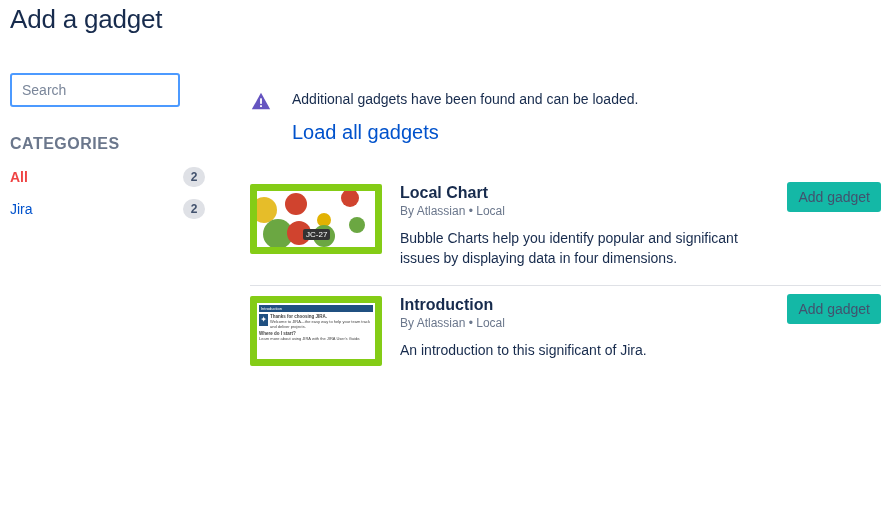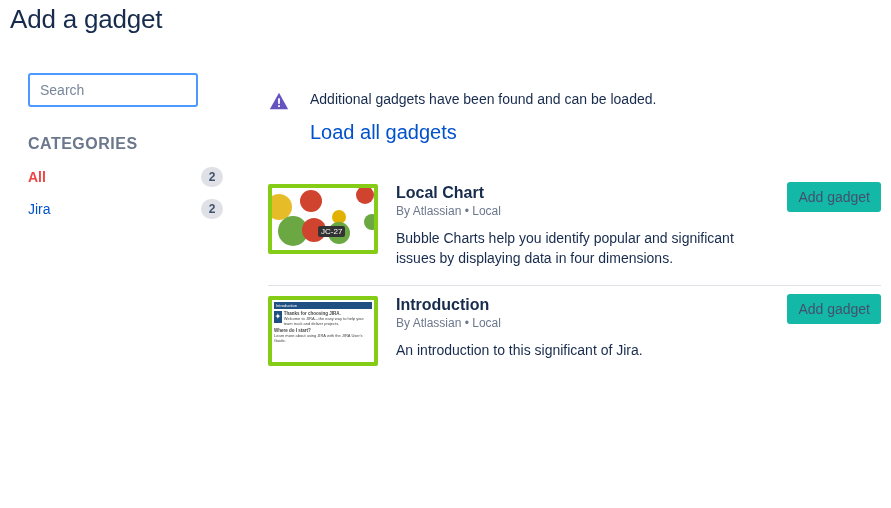--- a/index.html
+++ b/index.html
@@ -14,21 +14,20 @@
     .page-title {
       font-size: 26px;
       font-weight: 500;
       color: #172B4D;
       padding: 4px 0 0 0;
       letter-spacing: -0.2px;
     }
     .layout {
       display: flex;
       margin-top: 38px;
-      margin-left: 18px;
     }
     .sidebar {
       width: 210px;
       flex-shrink: 0;
     }
     .search-input {
       width: 170px;
       height: 34px;
       border: 2px solid #4C9AFF;
       border-radius: 3px;
@@ -91,23 +90,23 @@
     .notice-link { color: #0052CC; font-size: 20px; cursor: pointer; }
     .gadget {
       display: flex;
       gap: 18px;
       padding: 10px 0 16px 0;
       border-bottom: 1px solid #DFE1E6;
       position: relative;
     }
     .gadget:last-child { border-bottom: none; }
     .thumb {
-      width: 110px;
+      width: 132px;
       height: 70px;
-      border: 4px solid #84cc16;
+      border: 7px solid #84cc16;
       flex-shrink: 0;
       border-radius: 2px;
       position: relative;
       overflow: hidden;
       background: #fff;
     }
     .gadget-body { flex:1; padding-right: 110px; }
     .gadget-title { font-size: 16px; font-weight: 600; color: #172B4D; }
     .gadget-meta { font-size: 12px; color: #6B778C; margin-top: 2px; }
     .gadget-desc { font-size: 14px; color: #172B4D; margin-top: 10px; line-height: 1.45; }

